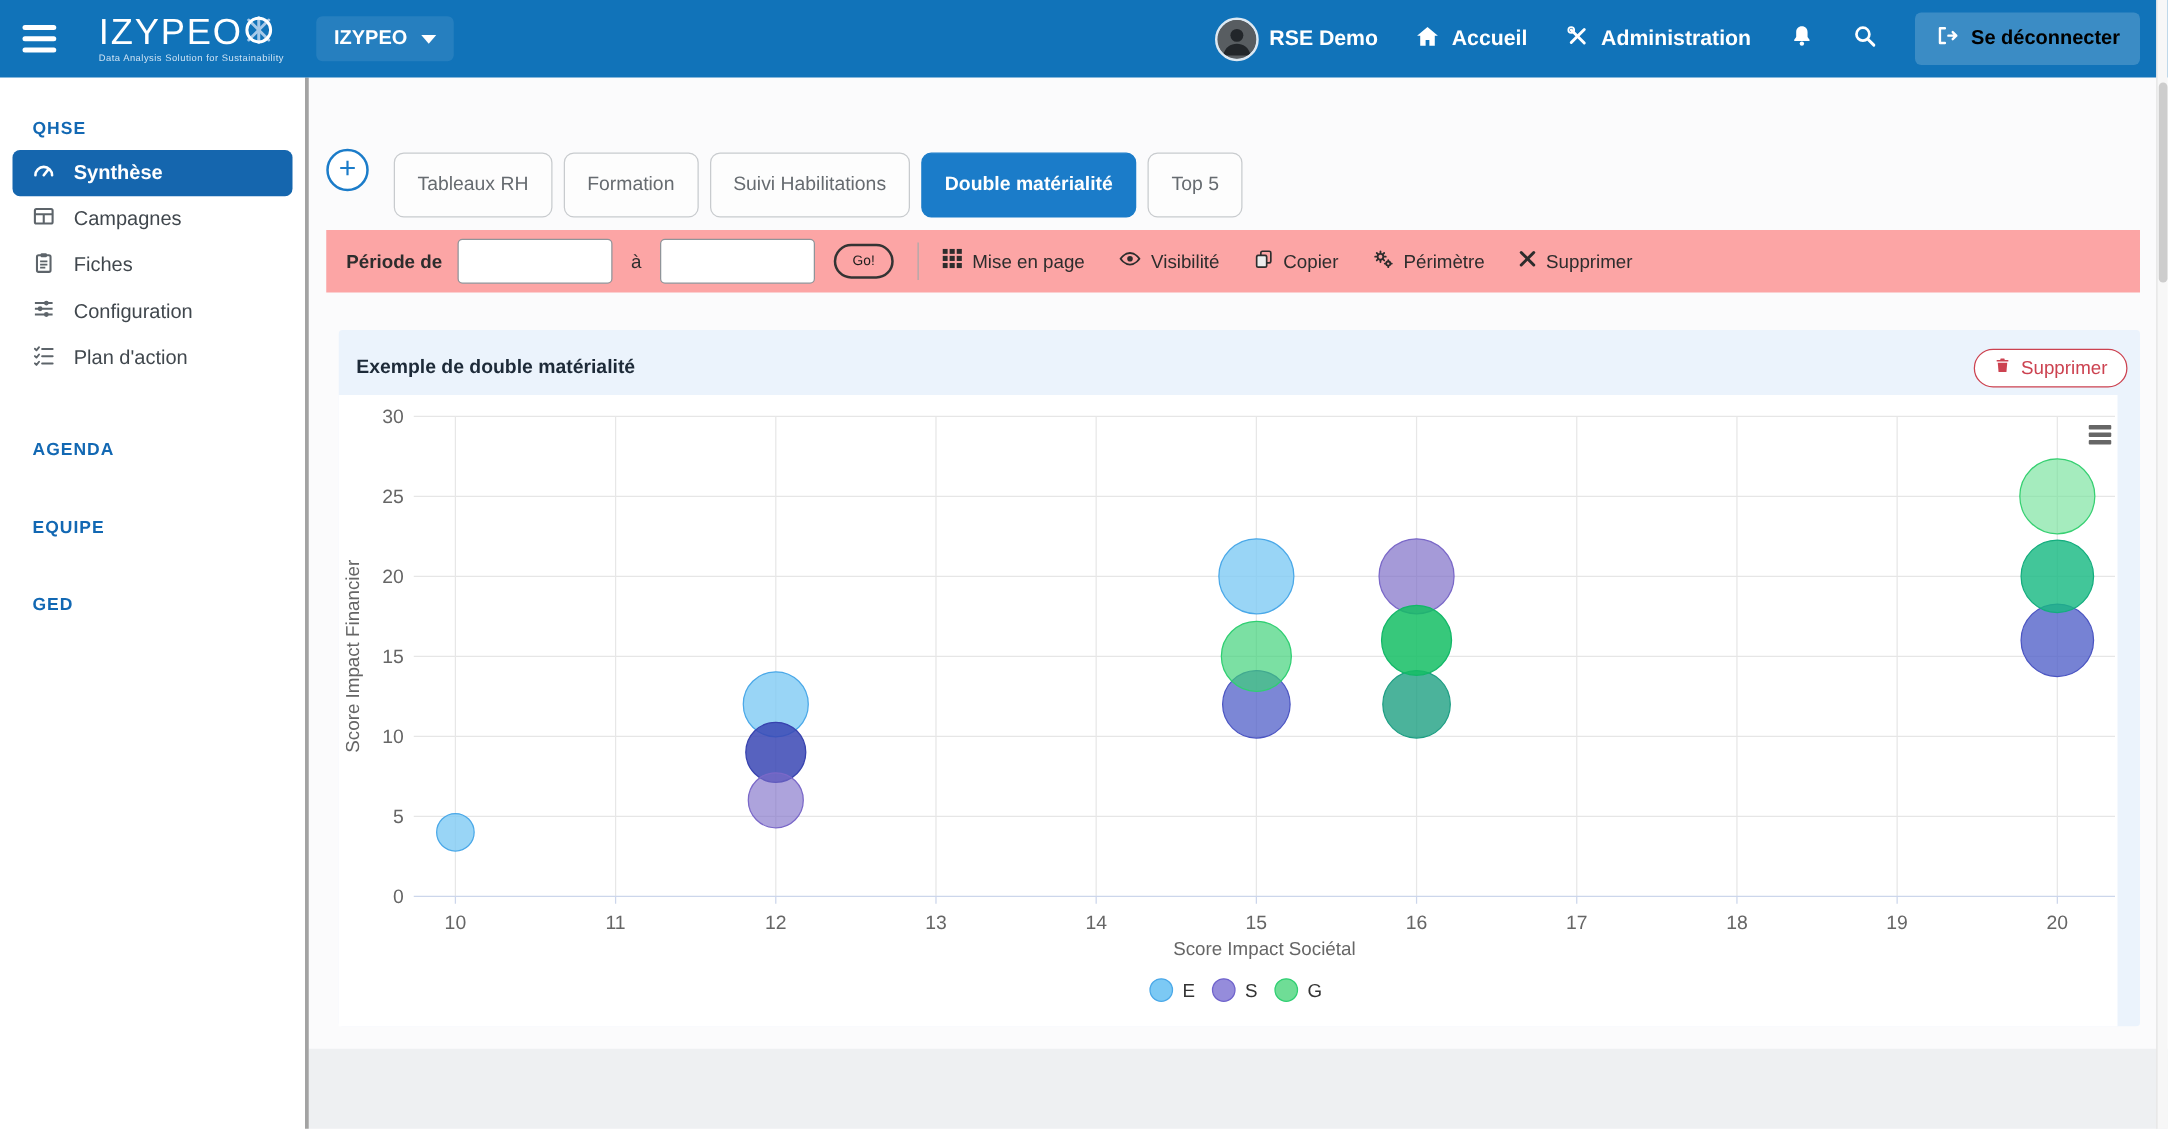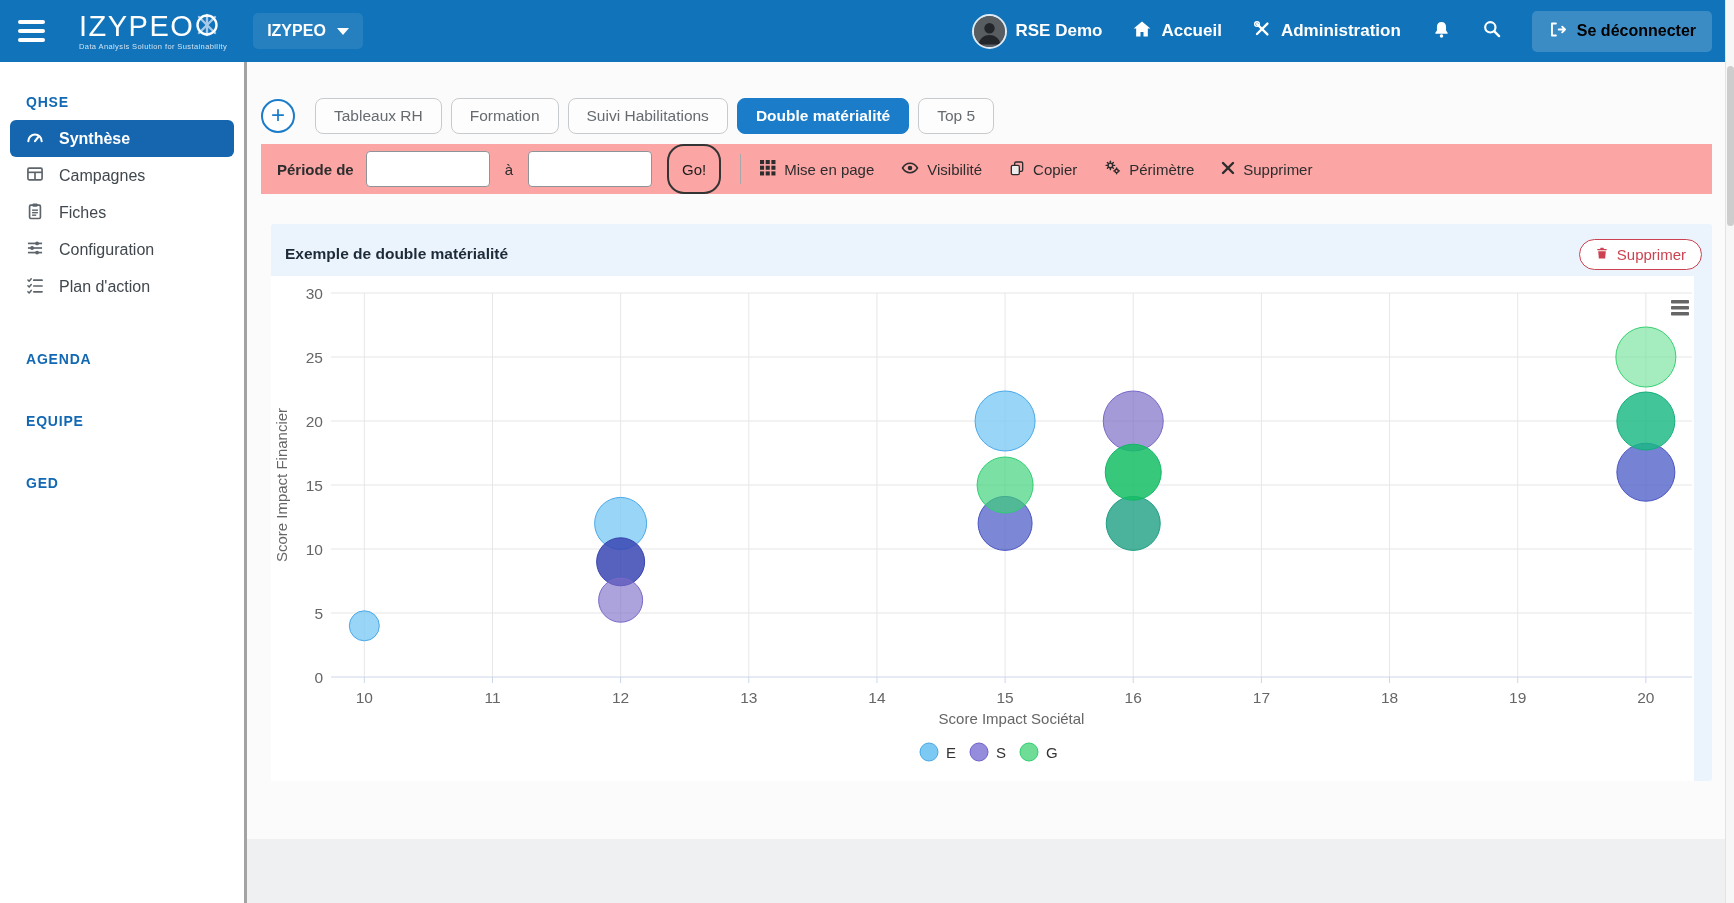--- a/index.html
+++ b/index.html
@@ -35,28 +35,28 @@
   
   .main { position:absolute; top:62px; left:247px; width:1487px; height:841px; background:#fbfbfc; padding:0 22px 0 14px; }
   .bottom-strip { position:absolute; left:0; right:0; top:777px; bottom:0; background:#eef0f2; }
 
   .contenu-row { display:flex; justify-content:flex-end; margin-top:22px; }
   .contenu-btn { display:flex; align-items:center; gap:13px; background:#1ea550; color:#fff; border:none; height:36px; padding:0 22px; border-radius:18px; font-size:15px; font-weight:700; letter-spacing:.6px; font-family:inherit; }
   .caret-down.sm { border-left-width:5px; border-right-width:5px; border-top-width:6px; }
 
   .tabs-row { margin-top:36px; display:flex; align-items:center; }
   .plus-btn { width:34px; height:34px; border-radius:50%; border:2px solid #1b7cc9; background:#fff; color:#1b7cc9; font-size:24px; line-height:1; display:flex; align-items:center; justify-content:center; margin-right:20px; padding-bottom:3px; }
-  .tab { height:36px; display:flex; align-items:center; padding:1px 18px; margin-right:9px; background:#fdfdfd; border:1px solid #c8cbce; border-radius:8px; color:#666b70; font-size:15.5px; }
+  .tab { height:52px; display:flex; align-items:center; padding:1px 18px; margin-right:9px; background:#fdfdfd; border:1px solid #c8cbce; border-radius:8px; color:#666b70; font-size:15.5px;margin-top:24px; }
   .tab.active { background:#1b7cc9; border-color:#1b7cc9; color:#fff; font-weight:700; }
 
   .toolbar { margin-top:10px; height:50px; background:#fca5a5; display:flex; align-items:center; padding:0 16px; }
   .periode-label { font-size:15px; font-weight:700; color:#2d2d2d; margin-right:12px; }
   .date-input { width:124px; height:36px; border:1px solid #8f9499; border-radius:4px; background:#fff; font-family:inherit; font-size:14px; padding:0 8px; }
   .a-label { font-size:15px; color:#2d2d2d; margin:0 15px; }
-  .go-btn { margin-left:15px; height:50px; padding:0 13px; border:2px solid #343434; border-radius:17px; background:transparent; font-size:15px; color:#1d1d1d; font-family:inherit; }
+  .go-btn { margin-left:15px; height:28px; padding:0 13px; border:2px solid #343434; border-radius:17px; background:transparent; font-size:11px; color:#1d1d1d; font-family:inherit; }
   .tb-divider { width:1px; height:30px; background:#a9a9a9; margin:0 19px; }
   .tb-action { display:flex; align-items:center; gap:8px; margin-right:27px; font-size:15px; color:#2d2d2d; }
   .tb-action svg { color:#2d2d2d; }
 
   .panel { margin:30px 0 0 10px; width:1441px; height:557px; background:#ebf3fc; border-radius:3px; position:relative; }
   .panel-head { height:48px; display:flex; align-items:center; justify-content:space-between; padding:12px 10px 0 14px; }
   .panel-title { font-size:15.5px; font-weight:700; color:#1d2a38; }
   .panel-delete-btn { display:flex; align-items:center; gap:8px; height:31px; padding:0 15px; background:#fff; border:1.5px solid #cc4250; border-radius:16px; color:#cc4250; font-size:15px; font-family:inherit; }
   .chart-box { margin:4px 18px 0 0; width:1423px; height:505px; background:#fff; }
   .chart-box svg { display:block; }

